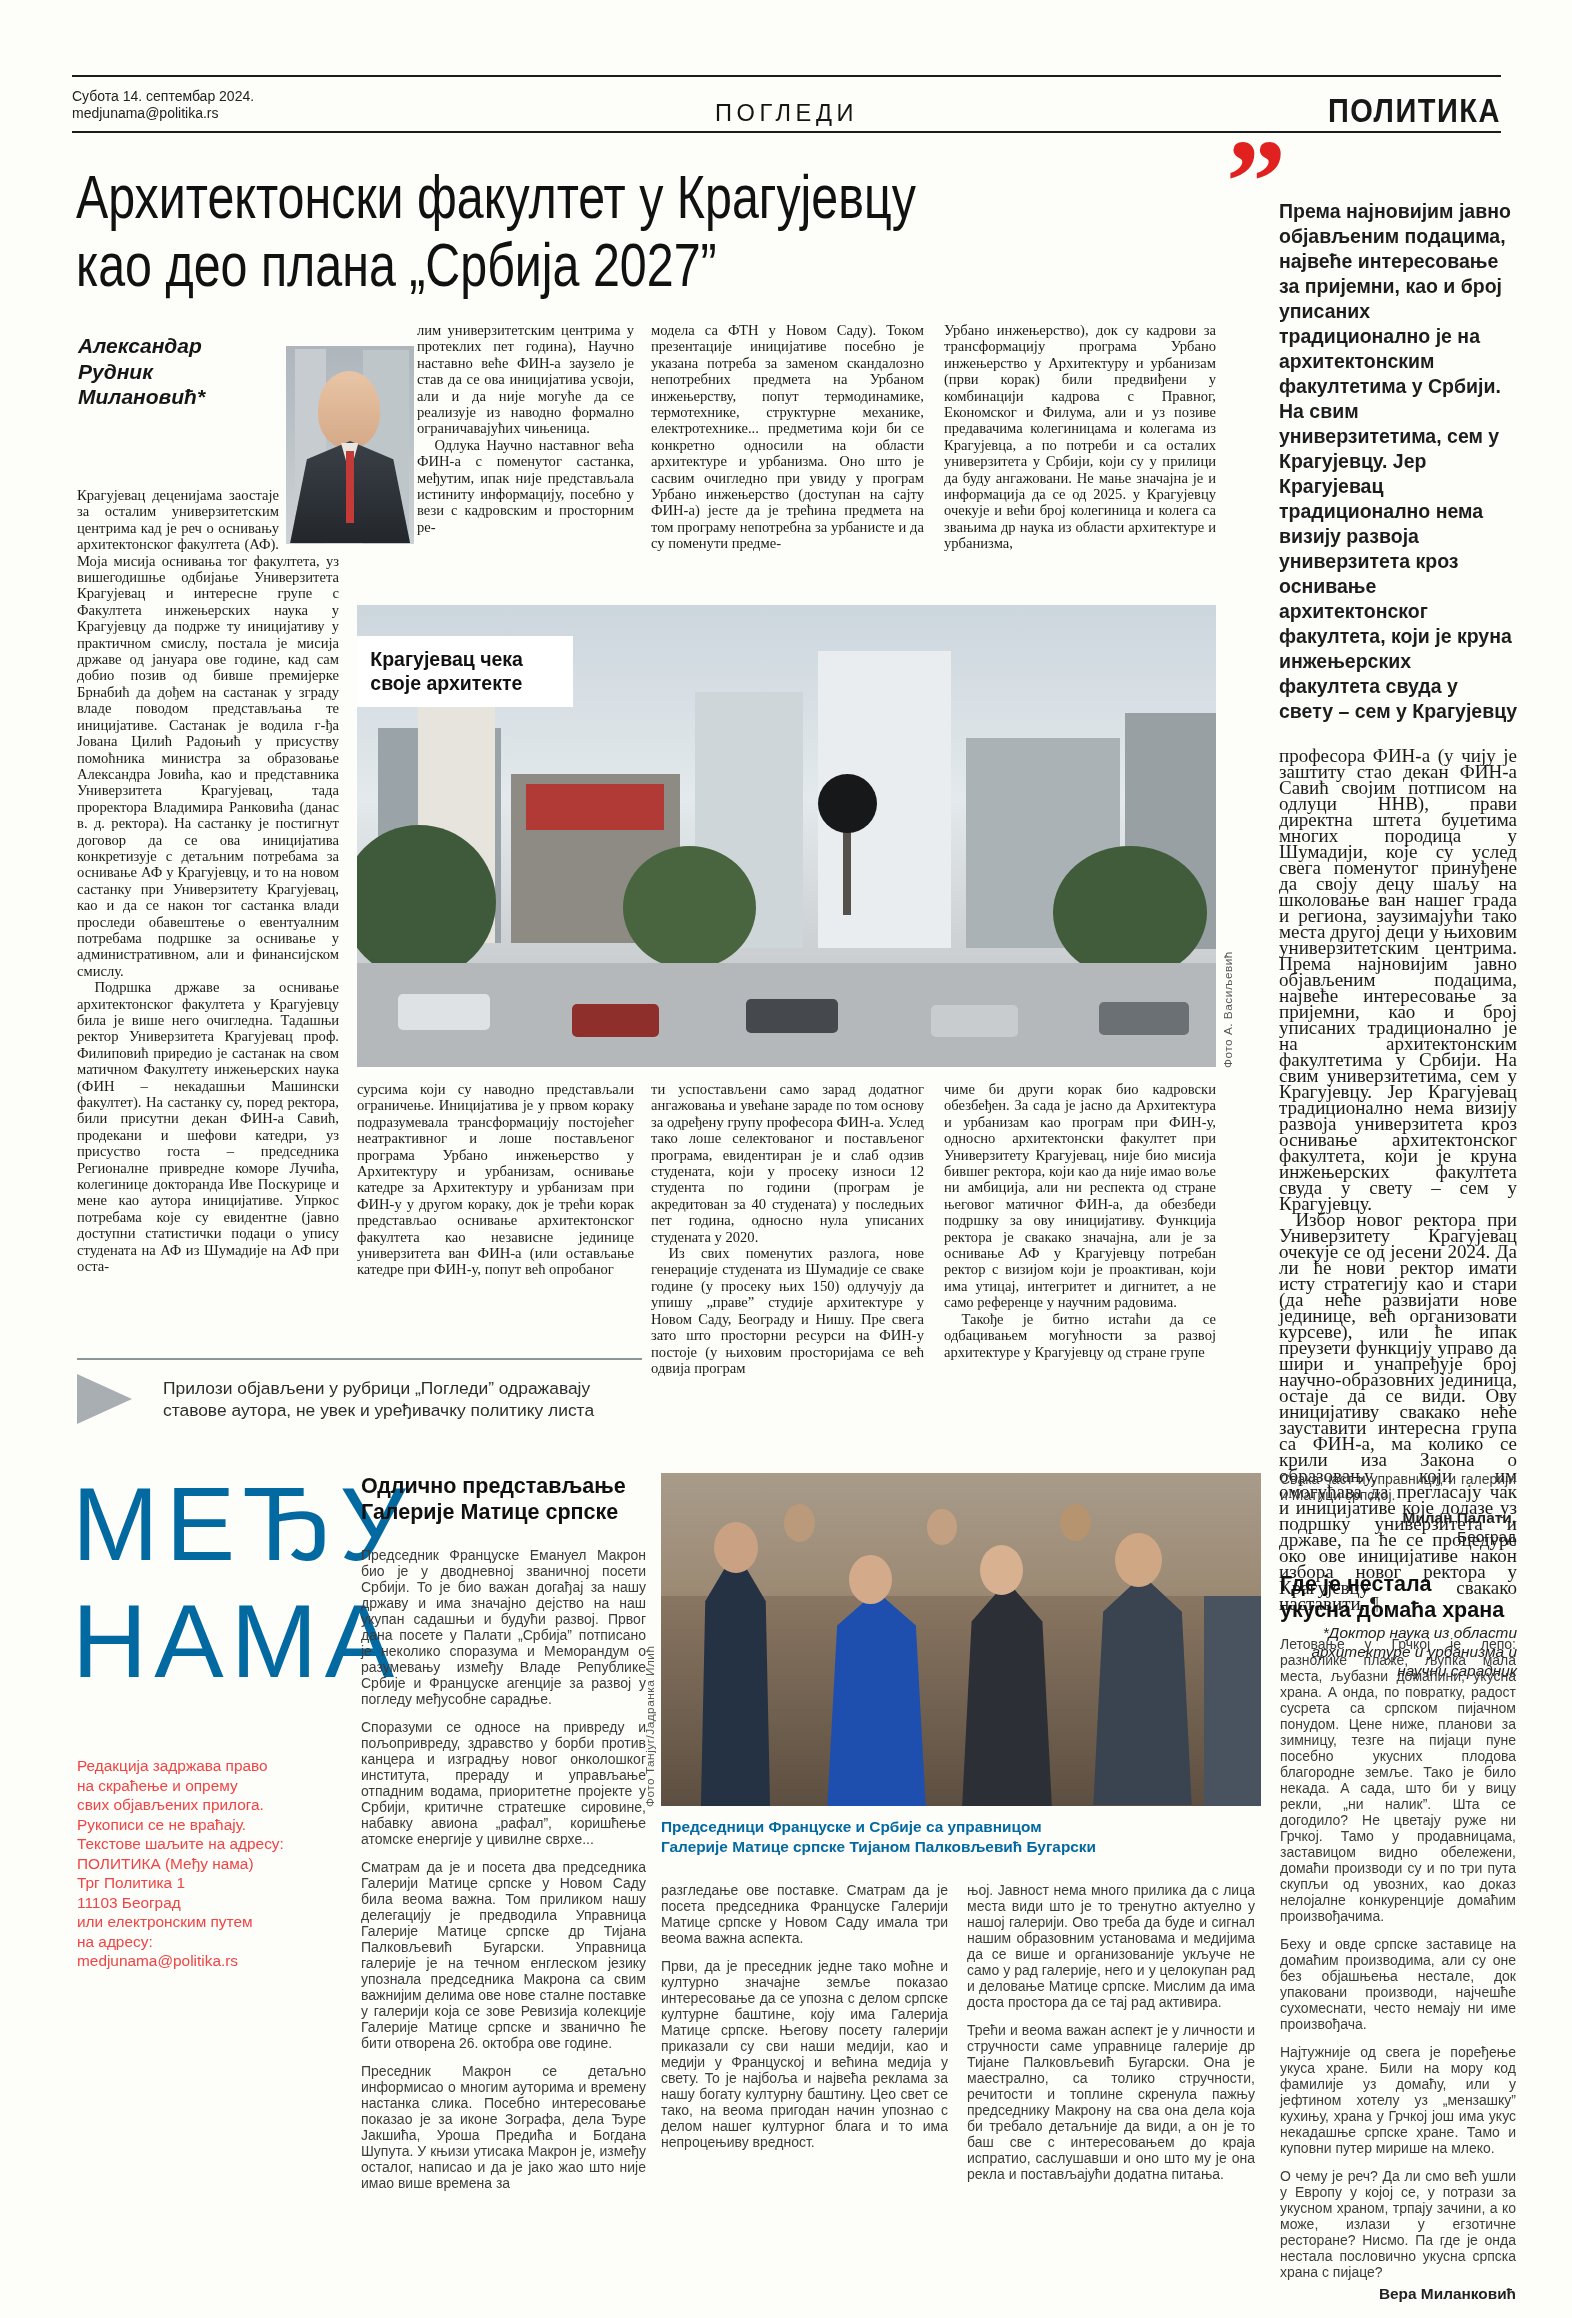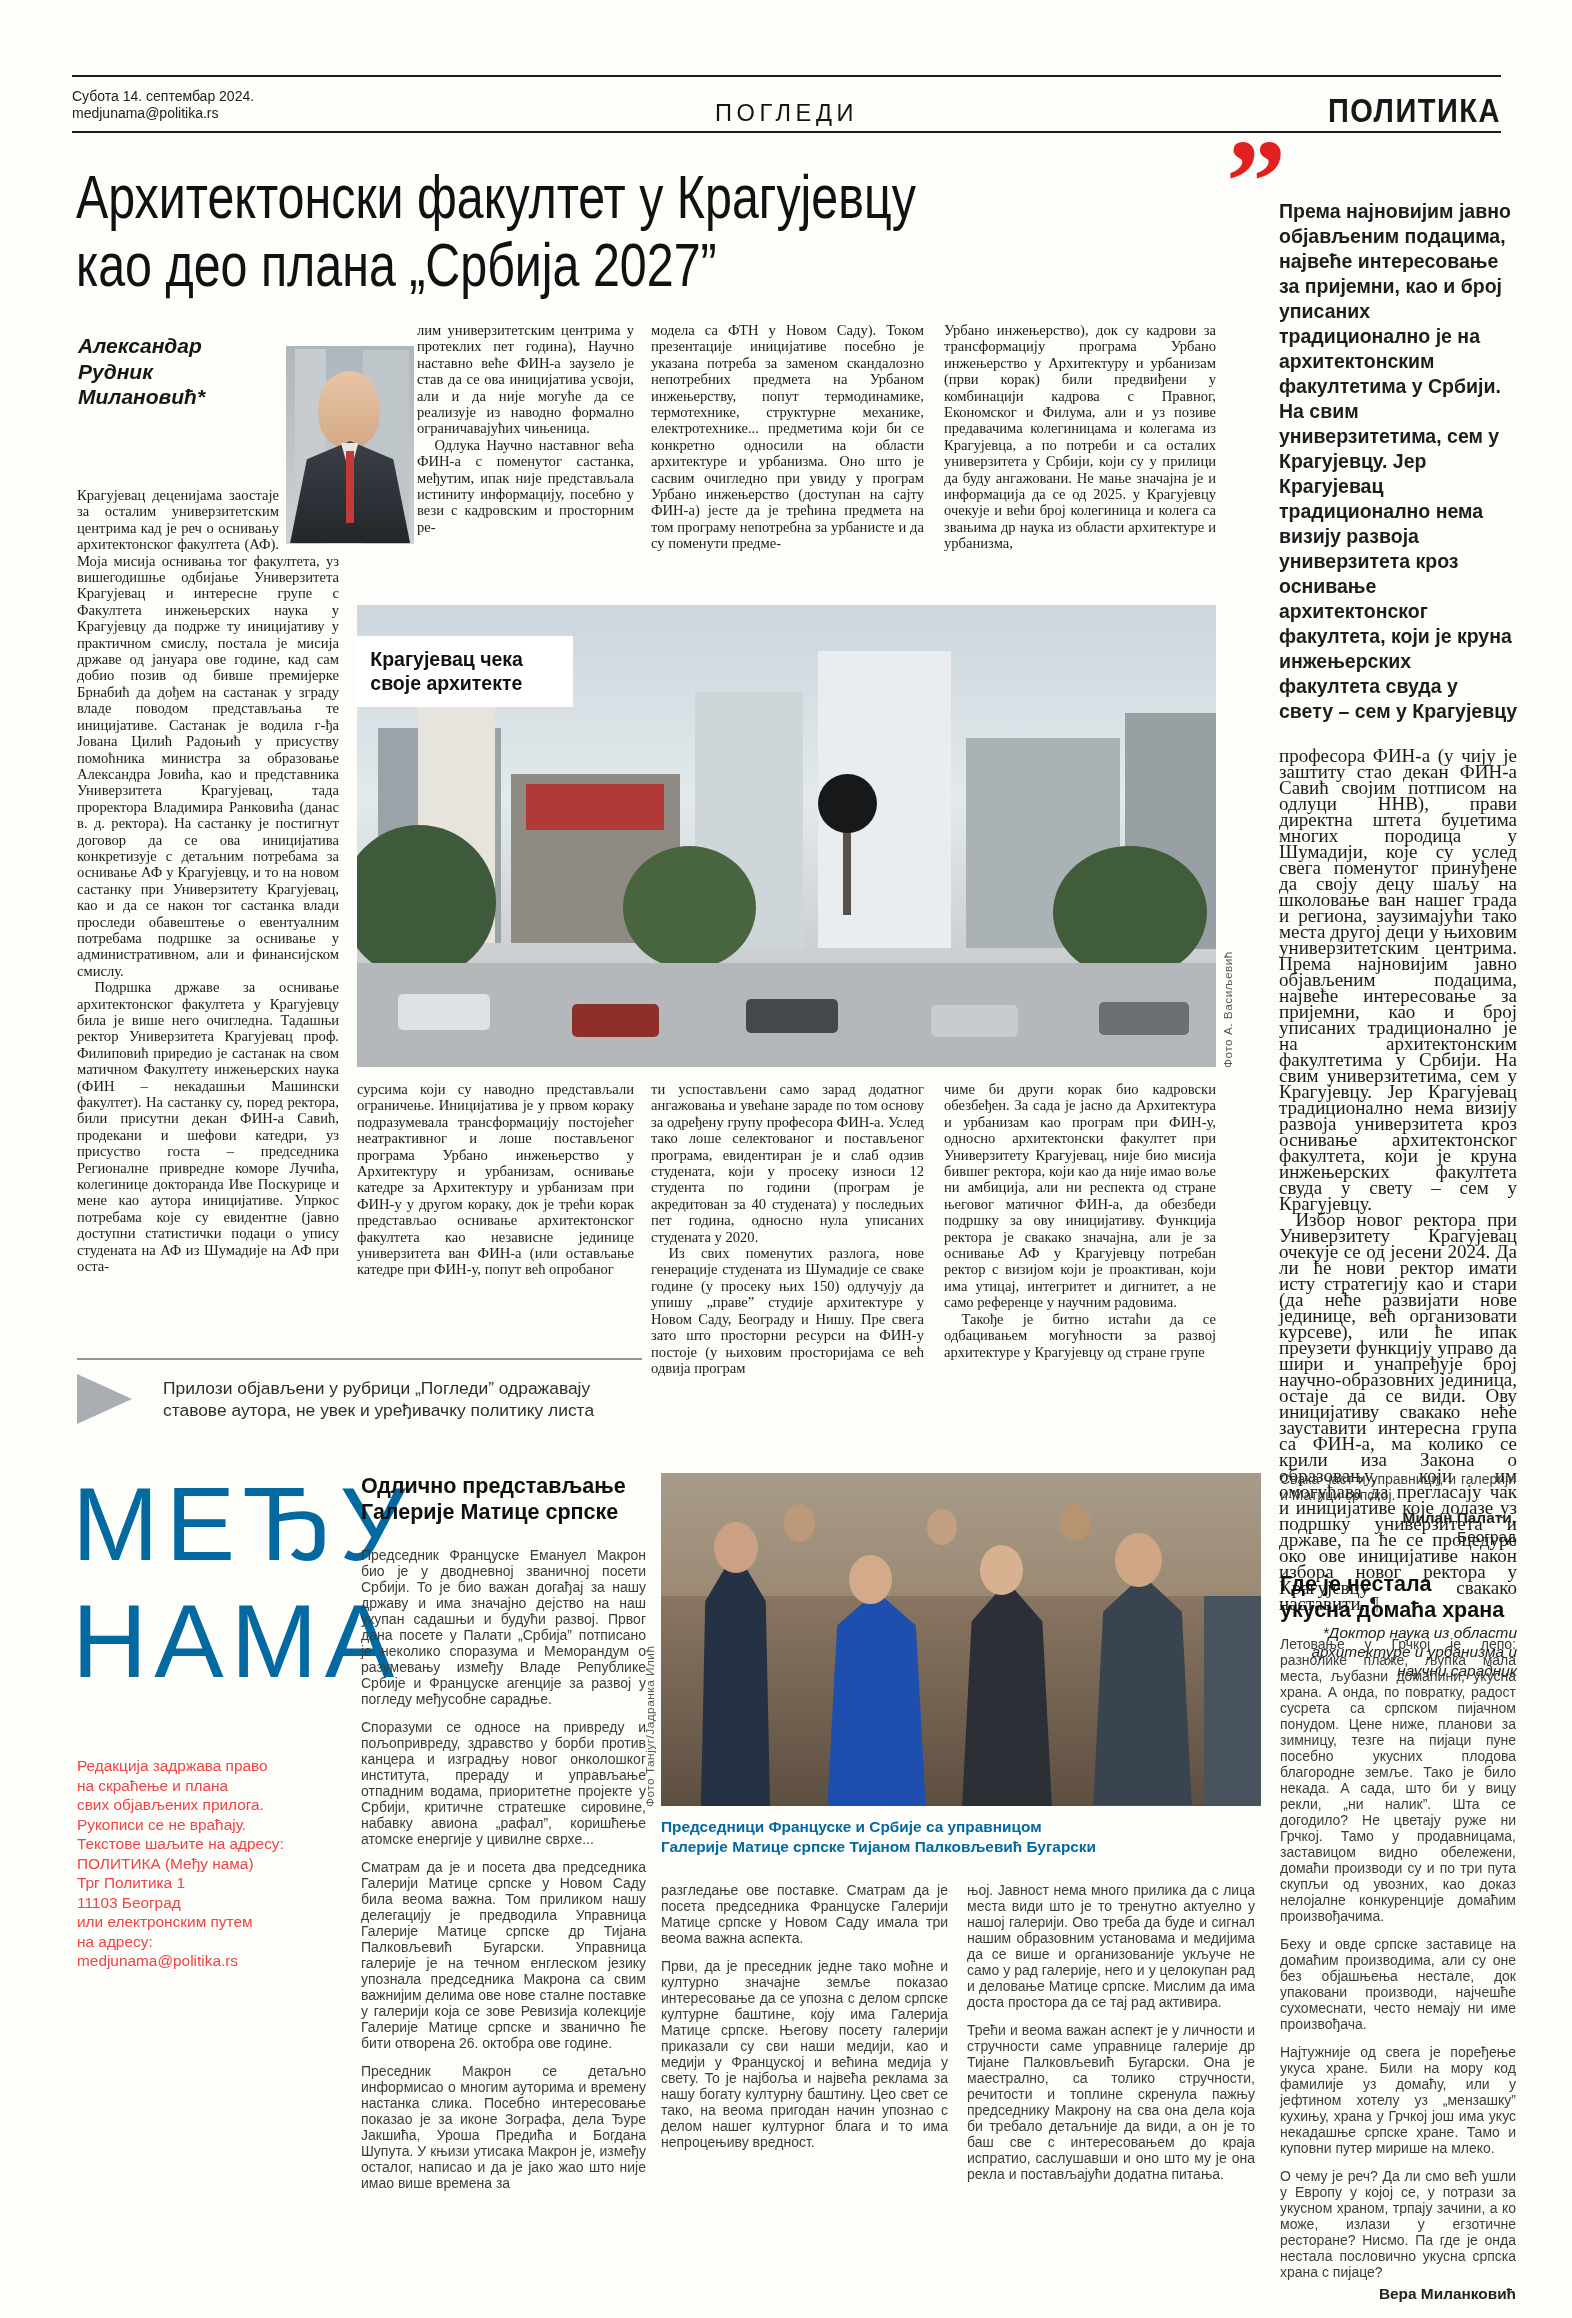--- a/index.html
+++ b/index.html
@@ -173,21 +173,21 @@
     <div class="line">Прилози објављени у рубрици „Погледи” одражавају</div>
     <div class="line">ставове аутора, не увек и уређивачку политику листа</div>
   </div>
 
   <div class="abs medju" style="left:72px;top:1466px;">
     <div>МЕЂУ</div>
     <div>НАМА</div>
   </div>
   <div class="abs editorial" style="left:77px;top:1756px;width:277px;">
       <div class="line">Редакција задржава право</div>
-      <div class="line">на скраћење и плана</div>
+      <div class="line">на скраћење и опрему</div>
       <div class="line">свих објављених прилога.</div>
       <div class="line">Рукописи се не враћају.</div>
       <div class="line">Текстове шаљите на адресу:</div>
       <div class="line">ПОЛИТИКА (Међу нама)</div>
       <div class="line">Трг Политика 1</div>
       <div class="line">11103 Београд</div>
       <div class="line">или електронским путем</div>
       <div class="line">на адресу:</div>
       <div class="line">medjunama@politika.rs</div>
     </div>

